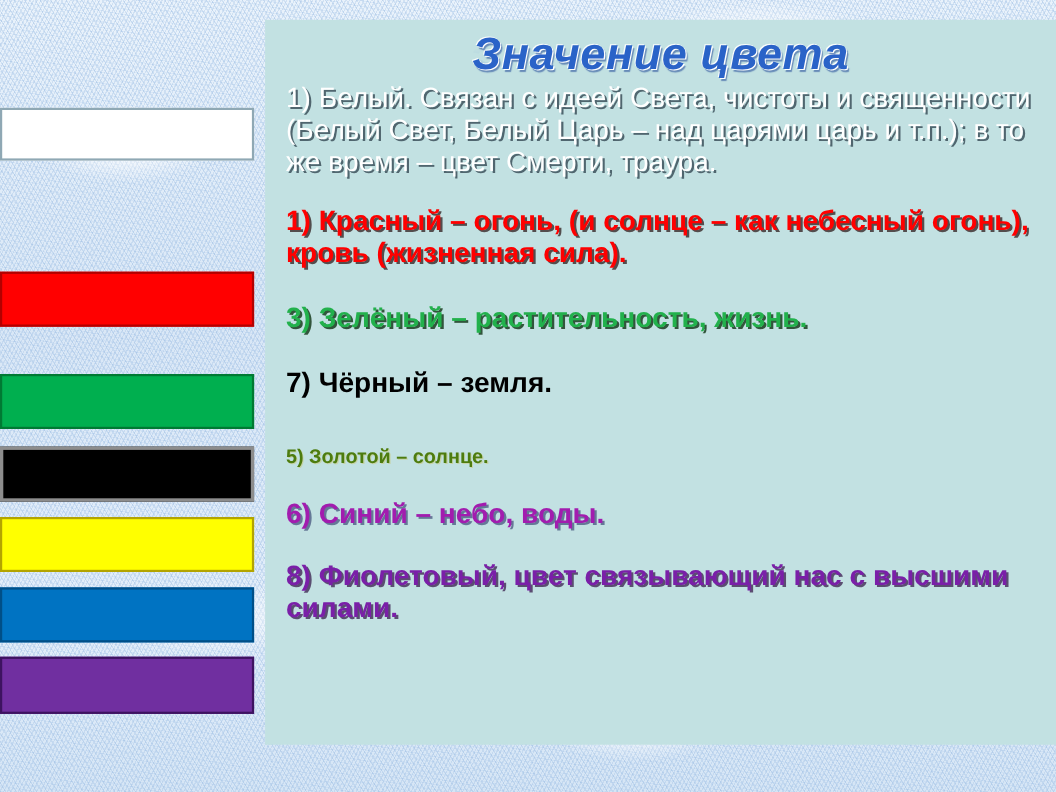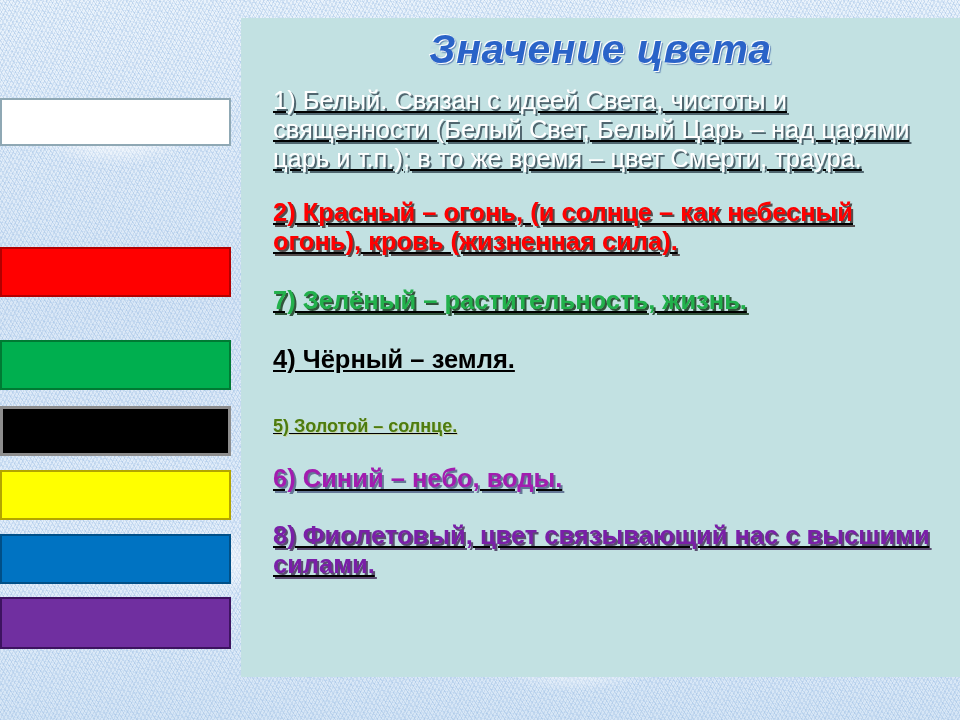--- a/index.html
+++ b/index.html
@@ -97,24 +97,23 @@
     transform-origin: top center;
     -webkit-mask-image: linear-gradient(to bottom, rgba(0,0,0,.55), rgba(0,0,0,0) 85%);
     mask-image: linear-gradient(to bottom, rgba(0,0,0,.55), rgba(0,0,0,0) 85%);
     pointer-events: none;
     z-index: 1;
   }
 
   #body-list {
     position: relative;
     z-index: 2;
-    margin: 15px;
+    margin: 2px;
     padding: 0 6px 0 17px;
     list-style: none;
-    text-decoration: underline;
   }
   .para {
     margin: 0;
     font-weight: bold;
     line-height: 1.13;
   }
 
   .p-white {
     color: #ffffff;
     font-size: 25.5px;
@@ -203,22 +202,22 @@
   </div>
 
   <div id="content-panel">
 
     <div id="slide-title-reflection">Значение цвета</div>
 
     <h1 id="slide-title">Значение цвета</h1>
 
     <div id="body-list">
       <p class="para p-white">1) Белый. Связан с идеей Света, чистоты и священности (Белый Свет, Белый Царь – над царями царь и т.п.); в то же время – цвет Смерти, траура.</p>
-      <p class="para p-red">2) Красный – огонь, (и солнце – как небесный огонь), кровь (жизненная сила).</p>
-      <p class="para p-green">7) Зелёный – растительность, жизнь.</p>
-      <p class="para p-black">4) Чёрный – земля.</p>
+      <p class="para p-red">1) Красный – огонь, (и солнце – как небесный огонь), кровь (жизненная сила).</p>
+      <p class="para p-green">3) Зелёный – растительность, жизнь.</p>
+      <p class="para p-black">7) Чёрный – земля.</p>
       <p class="para p-gold">5) Золотой – солнце.</p>
       <p class="para p-blue">6) Синий – небо, воды.</p>
       <p class="para p-purple">8) Фиолетовый, цвет связывающий нас с высшими силами.</p>
     </div>
 
   </div>
 </div>
 
 </body></html>

